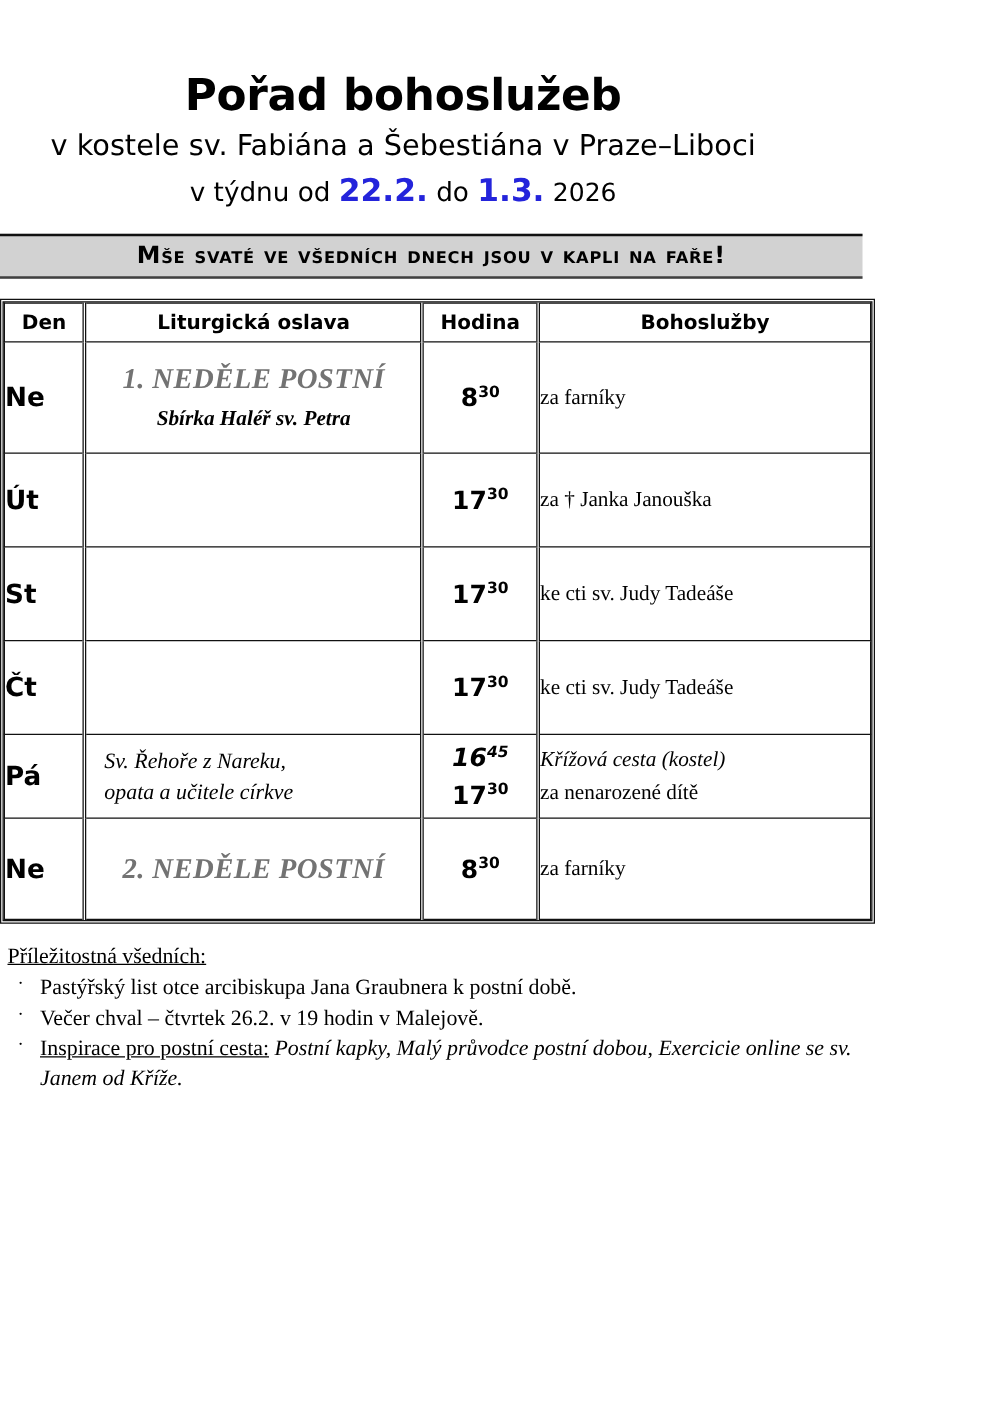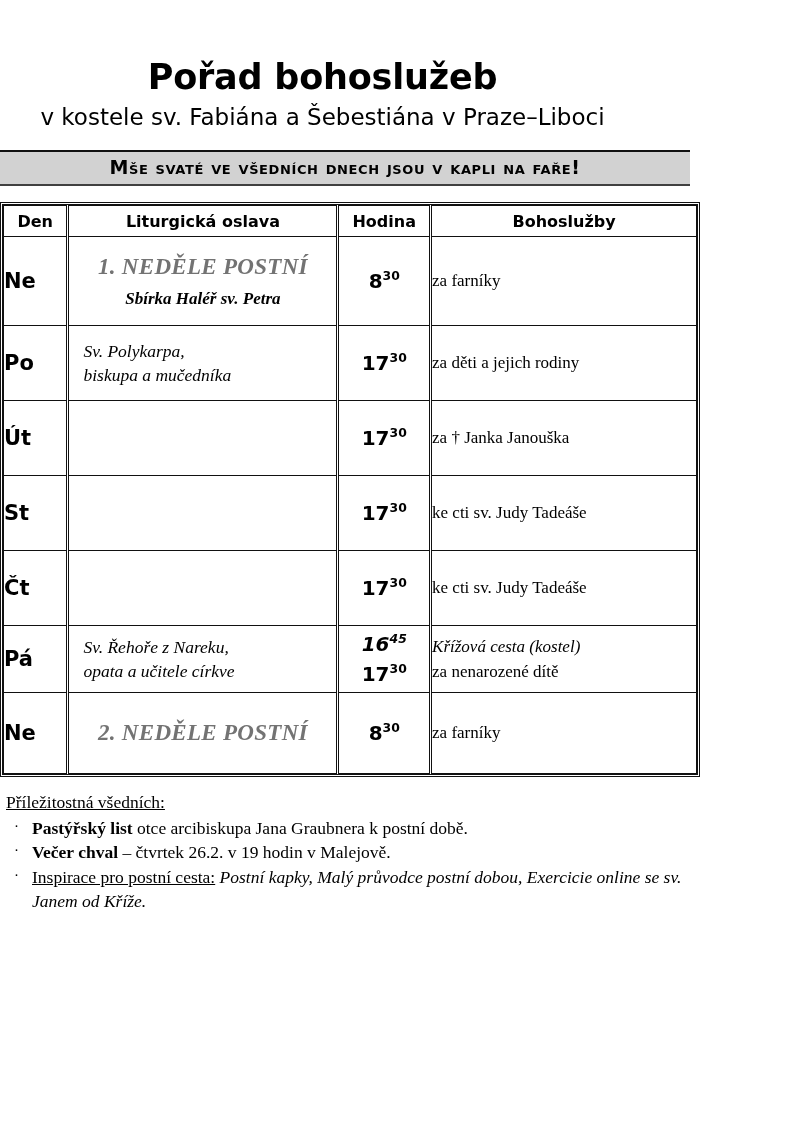--- a/index.html
+++ b/index.html
@@ -207,32 +207,39 @@
     position: relative;
     padding-left: 26px;
     margin-bottom: 1px;
   }
   ul.notice-list li .bullet {
     position: absolute;
     left: 8px;
     top: -1px;
     font-size: 15px;
   }
-  .b { font-weight: bold; margin-top: 15px; }
+  .b { font-weight: normal; margin-top: 15px; }
   .u { text-decoration: underline; }
   .i { font-style: italic; }
 </style>
 </head>
 <body>
 
 <div class="page">
 
   <div class="header">
     <div class="title-main">Pořad bohoslužeb</div>
     <div class="title-sub">v kostele sv. Fabiána a Šebestiána v Praze–Liboci</div>
+    <div class="title-week">
+      <span>v týdnu od</span>
+      <span class="date-blue">22.2.</span>
+      <span>do</span>
+      <span class="date-blue">1.3.</span>
+      <span class="year">2026</span>
+    </div>
   </div>
 
   <div class="banner-wrap">
     <div class="banner">Mše svaté ve všedních dnech jsou v kapli na faře!</div>
   </div>
 
   <div class="tbl-wrap">
     <table class="schedule">
       <colgroup>
         <col class="c-day">
@@ -257,33 +264,20 @@
             <span class="collection">Sbírka Haléř sv. Petra</span>
           </td>
           <td class="hours sep">
             <span class="line"><span>8</span><sup>30</sup></span>
           </td>
           <td class="services sep">
             <span class="line">za farníky</span>
           </td>
         </tr>
 
-        <tr class="r-mid">
-          <td class="day">Po</td>
-          <td class="celebration leftal sep">
-            <span class="saint">Sv. Polykarpa,</span>
-            <span class="saint">biskupa a mučedníka</span>
-          </td>
-          <td class="hours sep">
-            <span class="line"><span>17</span><sup>30</sup></span>
-          </td>
-          <td class="services sep">
-            <span class="line">za děti a jejich rodiny</span>
-          </td>
-        </tr>
 
         <tr class="r-mid">
           <td class="day">Út</td>
           <td class="celebration sep"></td>
           <td class="hours sep">
             <span class="line"><span>17</span><sup>30</sup></span>
           </td>
           <td class="services sep">
             <span class="line">za † Janka Janouška</span>
           </td>

